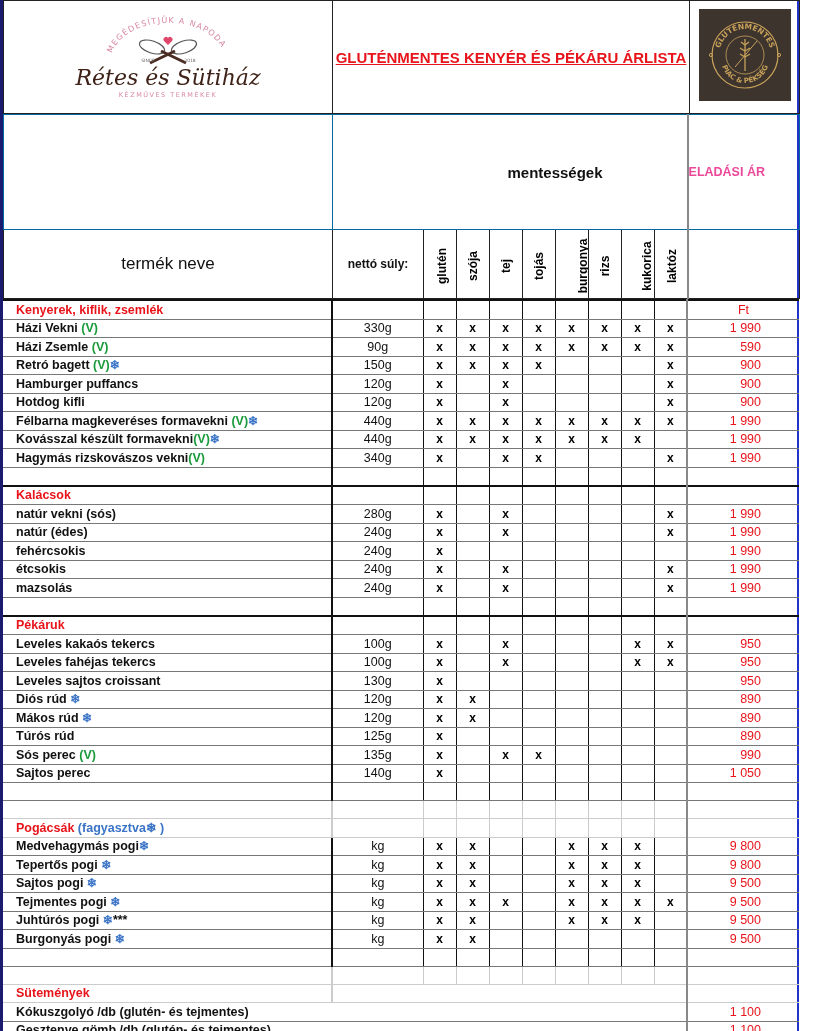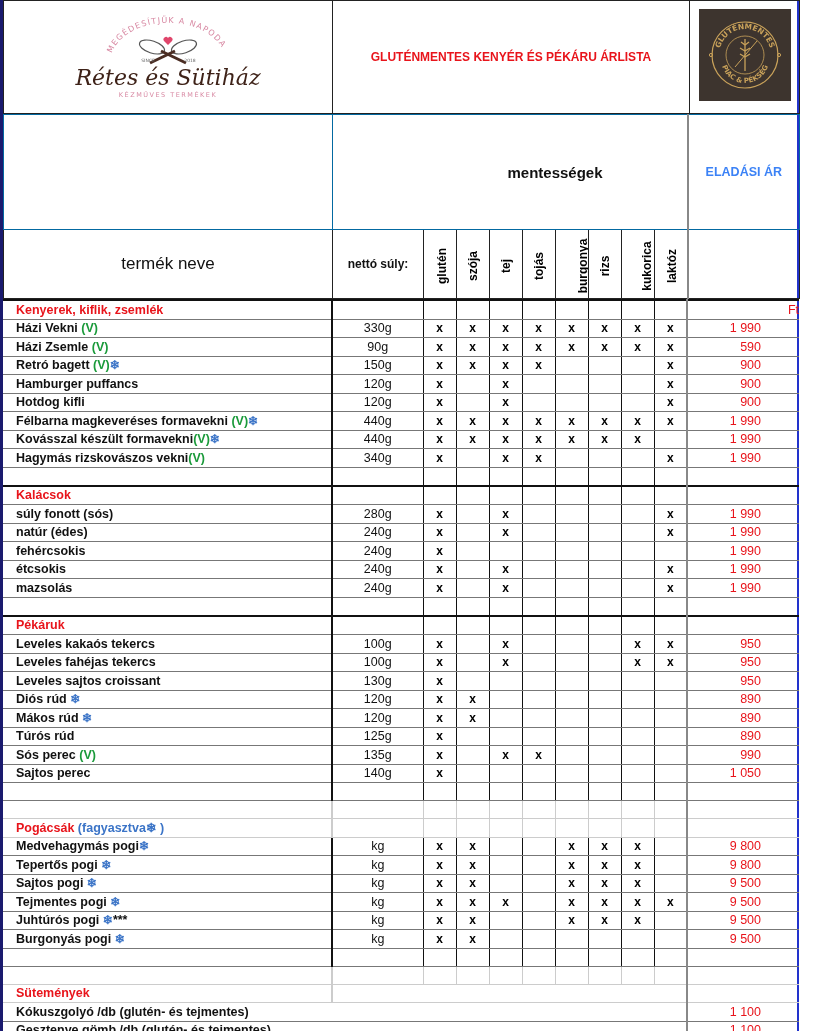--- a/index.html
+++ b/index.html
@@ -2,25 +2,25 @@
 <html><head>
 <meta charset="utf-8">
 <style>
   html,body{margin:0;padding:0;background:#fff;}
   body{width:819px;height:1031px;position:relative;overflow:hidden;font-family:"DejaVu Sans","Liberation Sans",sans-serif;}
   #sheet{position:absolute;left:0;top:0;width:799px;height:1031px;border-left:3px solid #1a1a6e;border-right:2px solid #2233cc;box-sizing:border-box;}
   table{border-collapse:collapse;table-layout:fixed;width:796px;}
   td{padding:0;overflow:hidden;white-space:nowrap;}
   .hdr td{border:1px solid #222;}
   .logo-cell{height:112px;text-align:center;vertical-align:middle;}
-  .title-cell{text-align:center;vertical-align:middle;color:#e8141b;font-weight:bold;font-size:12px;font-family:"Liberation Sans",sans-serif;}
+  .title-cell{text-align:center;vertical-align:middle;color:#e8141b;font-weight:bold;font-size:15px;font-family:"Liberation Sans",sans-serif;text-decoration:underline;}
   .badge-cell{text-align:center;vertical-align:middle;}
   .row-mentes td{height:114px;border:1px solid #0369a1;}
   .mentes{text-align:center;font-size:15px;font-family:"Liberation Sans",sans-serif;font-weight:bold;color:#111;}
-  .eladasi{text-align:center;color:#3b82f6;font-weight:bold;font-size:12.5px;font-family:"Liberation Sans",sans-serif;}
+  .eladasi{text-align:left;color:#ec4899;font-weight:bold;font-size:12.5px;font-family:"Liberation Sans",sans-serif;}
   .row-cols td{height:68px;border:1px solid #222;text-align:center;}
   .colhdr{font-size:12px;font-family:"Liberation Sans",sans-serif;font-weight:bold;color:#111;}
   .vert{display:inline-block;transform:rotate(-90deg);font-size:12px;font-family:"Liberation Sans",sans-serif;font-weight:bold;white-space:nowrap;}
   .data td{height:17.5px;border-top:1px solid #777;border-bottom:1px solid #777;font-size:12.5px;font-family:"Liberation Sans",sans-serif;}
   .data td.name{padding-left:13px;font-weight:bold;color:#111;text-align:left;border-left:none;}
   .data td.wt{text-align:center;border-left:2px solid #111;border-right:1px solid #111;color:#111;}
   .data td.x{text-align:center;border-left:1px solid #111;border-right:1px solid #111;font-weight:bold;font-size:12px;}
   .data td.price{text-align:right;padding-right:38px;color:#e8141b;border-left:2px solid #888;}
   .data td.cat{color:#e8141b;font-weight:bold;}
   .data tr.sep td{border-top:2px solid #111;}
@@ -143,21 +143,21 @@
           <td class="name cat"><span>Kenyerek, kiflik, zsemlék</span></td>
           <td class="wt"></td>
           <td class="x"></td>
           <td class="x"></td>
           <td class="x"></td>
           <td class="x"></td>
           <td class="x"></td>
           <td class="x"></td>
           <td class="x"></td>
           <td class="x"></td>
-          <td class="price" style="text-align:right;padding-right:0">Ft</td>
+          <td class="price" style="text-align:center;padding-right:0">Ft</td>
         </tr>
         <tr>
           <td class="name"><span>Házi Vekni </span><span class="v">(V)</span></td>
           <td class="wt">330g</td>
           <td class="x">x</td>
           <td class="x">x</td>
           <td class="x">x</td>
           <td class="x">x</td>
           <td class="x">x</td>
           <td class="x">x</td>
@@ -276,21 +276,21 @@
           <td class="x"></td>
           <td class="x"></td>
           <td class="x"></td>
           <td class="x"></td>
           <td class="x"></td>
           <td class="x"></td>
           <td class="x"></td>
           <td class="price" style="text-align:center;padding-right:0"></td>
         </tr>
         <tr>
-          <td class="name"><span>súly fonott (sós)</span></td>
+          <td class="name"><span>natúr vekni (sós)</span></td>
           <td class="wt">280g</td>
           <td class="x">x</td>
           <td class="x"></td>
           <td class="x">x</td>
           <td class="x"></td>
           <td class="x"></td>
           <td class="x"></td>
           <td class="x"></td>
           <td class="x">x</td>
           <td class="price">1 990</td>

